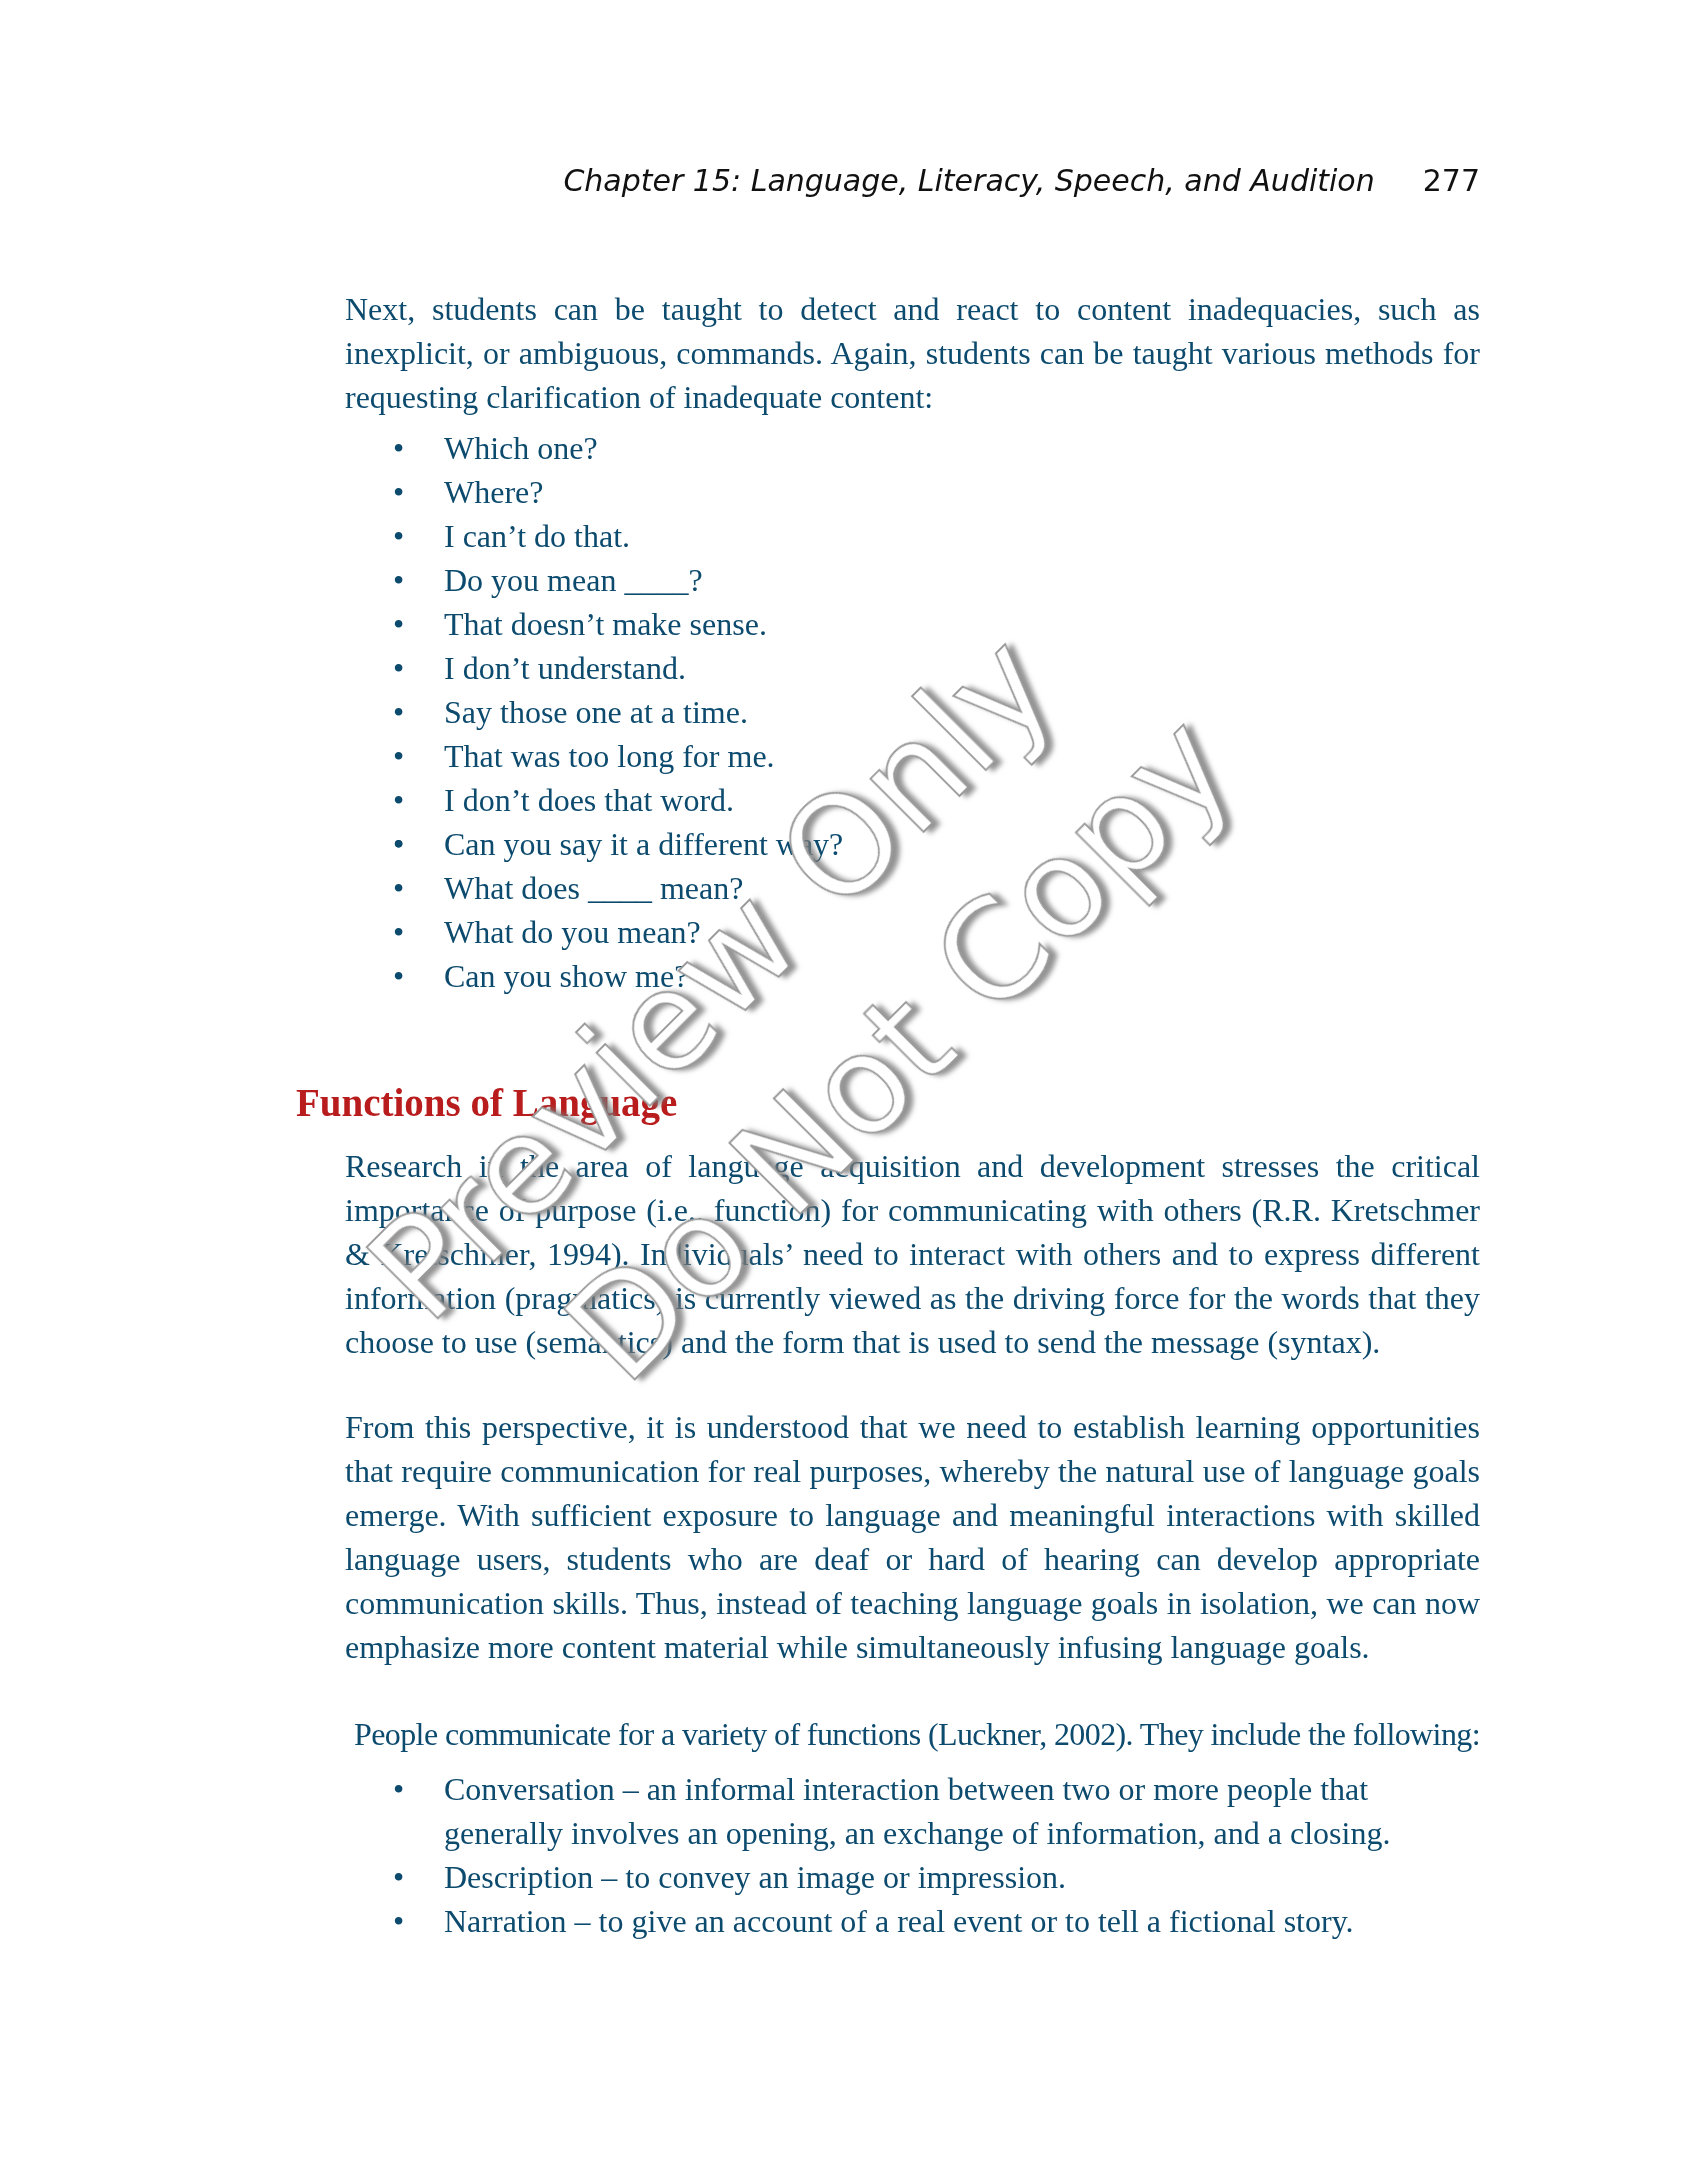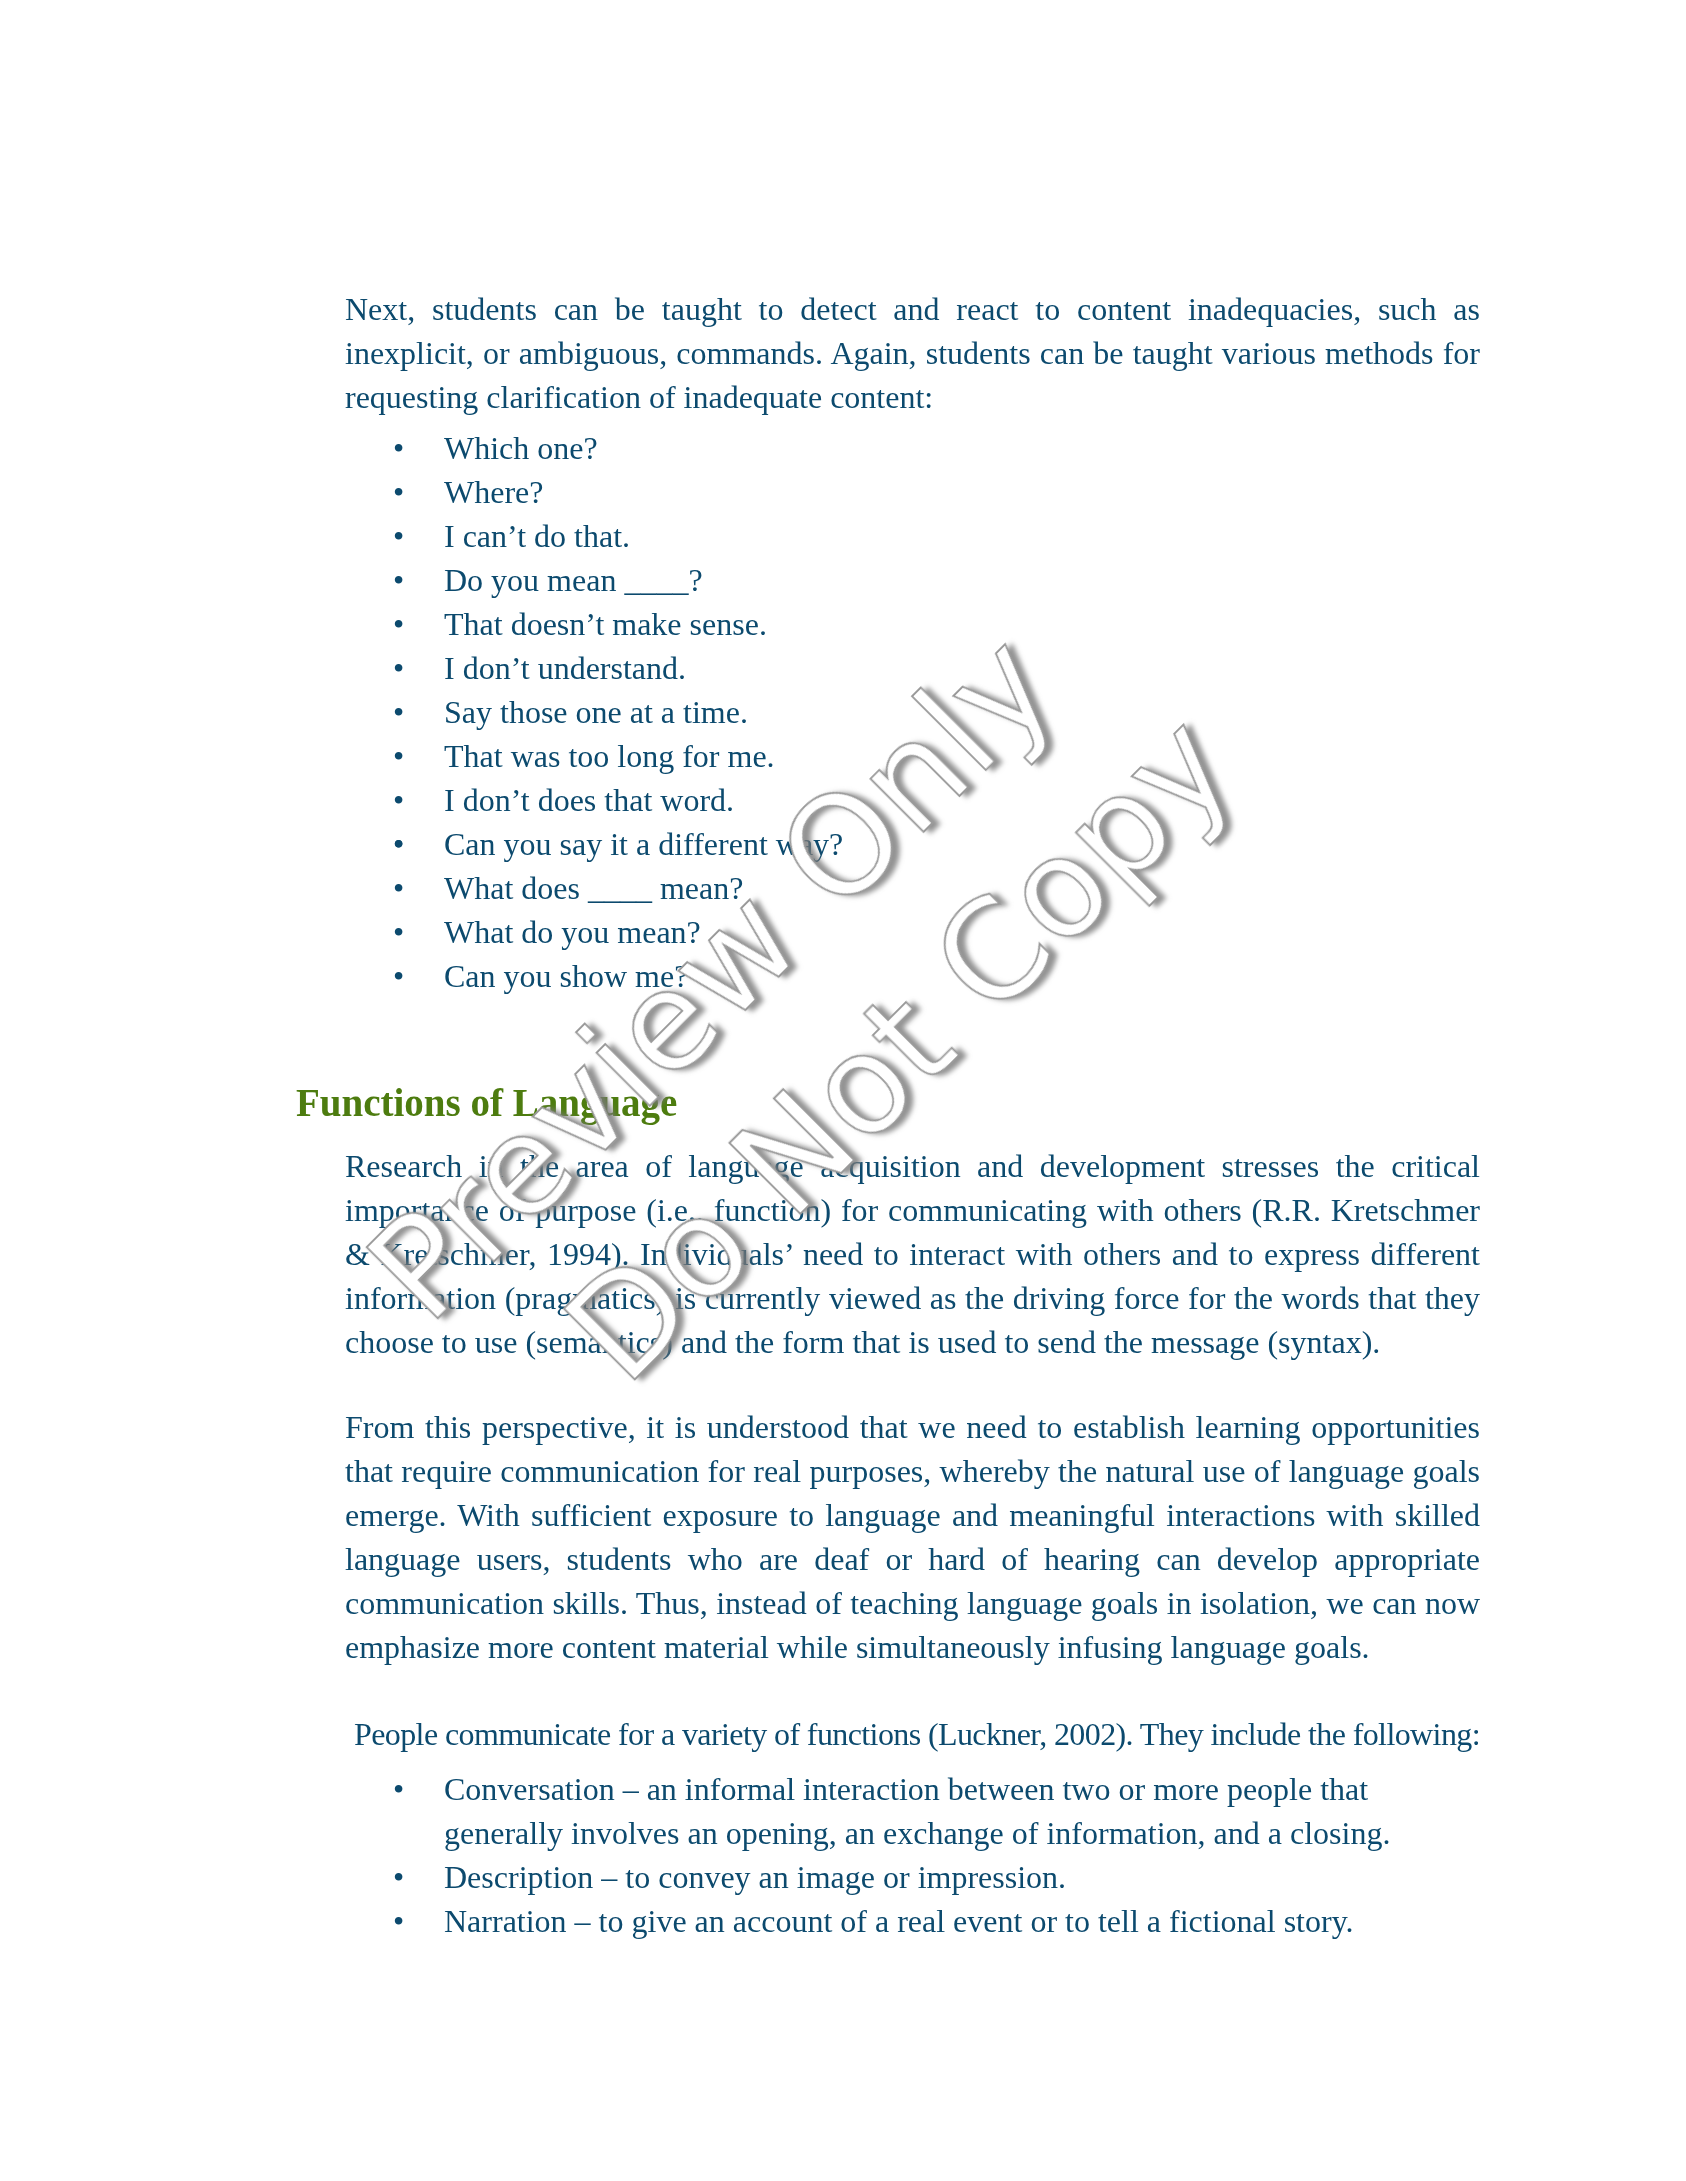--- a/index.html
+++ b/index.html
@@ -5,28 +5,31 @@
   html, body { margin: 0; padding: 0; background: #ffffff; }
   body { width: 1686px; height: 2182px; position: relative; overflow: hidden; }
   .page { position: absolute; left: 0; top: 0; width: 1686px; height: 2182px; background: #ffffff; color: #1a1a1a; }
   .running-head { position: absolute; top: 163px; left: 0; width: 1480px; text-align: right; font-family: "DejaVu Sans", sans-serif; font-style: italic; font-size: 30px; color: #111; }
   .running-head .page-num { font-style: normal; display: inline-block; margin-left: 48px; }
   .body-text { font-family: "Liberation Serif", serif; font-size: 32px; line-height: 44px; color: #0c4a6e; text-align: justify; }
   .para { position: absolute; left: 345px; width: 1135px; margin: 0; }
   .list { position: absolute; left: 345px; width: 1135px; margin: 0; padding: 0; list-style: none; }
   .list li { position: relative; padding-left: 99px; }
   .list li .bullet { position: absolute; left: 48px; top: 0; }
-  .heading { position: absolute; left: 296px; top: 1080px; margin: 0; font-family: "Liberation Serif", serif; font-weight: bold; font-size: 39px; color: #4d7c0f; }
+  .heading { position: absolute; left: 296px; top: 1080px; margin: 0; font-family: "Liberation Serif", serif; font-weight: bold; font-size: 39px; color: #b91c1c; }
   .watermark { position: absolute; left: 0; top: 0; width: 1686px; height: 2182px; pointer-events: none; }
 </style>
 </head>
 <body>
 
 <div class="page">
 
+  <div class="running-head">
+    <span>Chapter 15: Language, Literacy, Speech, and Audition</span><span class="page-num">277</span>
+  </div>
 
   <p class="para body-text" style="top:287px;">Next, students can be taught to detect and react to content inadequacies, such as inexplicit, or ambiguous, commands. Again, students can be taught various methods for requesting clarification of inadequate content:</p>
 
   <ul class="list body-text" style="top:426px;">
     <li><span class="bullet">•</span><span>Which one?</span></li>
     <li><span class="bullet">•</span><span>Where?</span></li>
     <li><span class="bullet">•</span><span>I can’t do that.</span></li>
     <li><span class="bullet">•</span><span>Do you mean ____?</span></li>
     <li><span class="bullet">•</span><span>That doesn’t make sense.</span></li>
     <li><span class="bullet">•</span><span>I don’t understand.</span></li>

